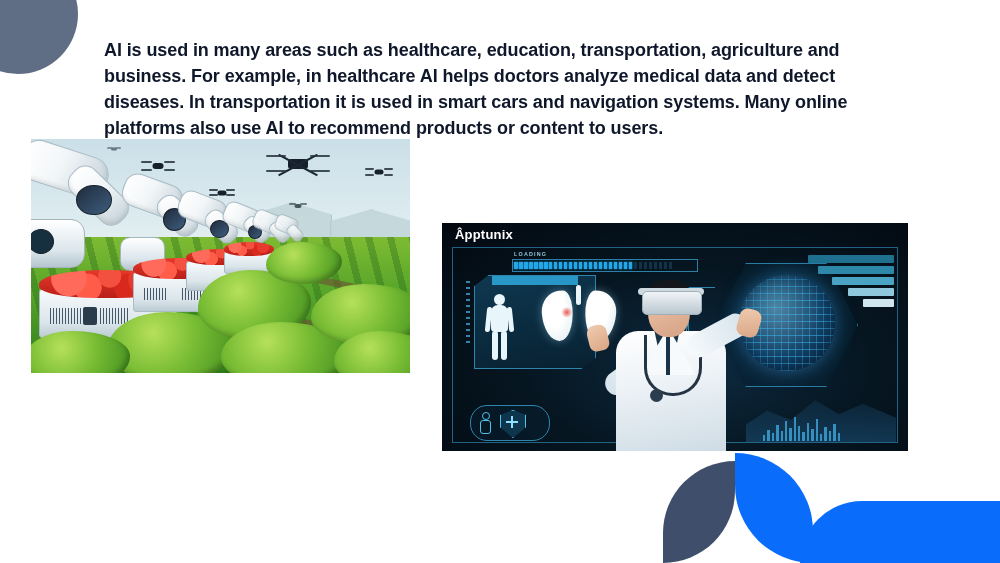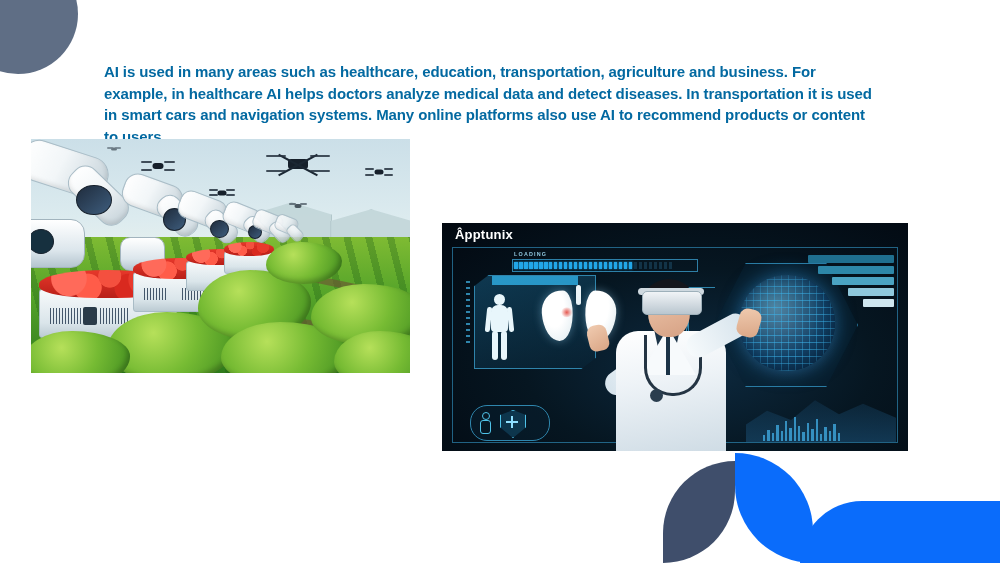--- a/index.html
+++ b/index.html
@@ -84,26 +84,25 @@
     border-radius: 100px 0 0 0;
   }
 
   
   .body-text {
     position: absolute;
     left: 104px;
     top: 38px;
     width: 768px;
     z-index: 7;
-    color: #0369a1;
-    font-size: 15px;
+    color: #0f172a;
+    font-size: 18px;
     line-height: 1.44;
     font-weight: bold;
     letter-spacing: -0.1px;
-    margin-top: 23px;
   }
 
   
   .figure {
     position: absolute;
     z-index: 8;
     overflow: hidden;
   }
 
   

